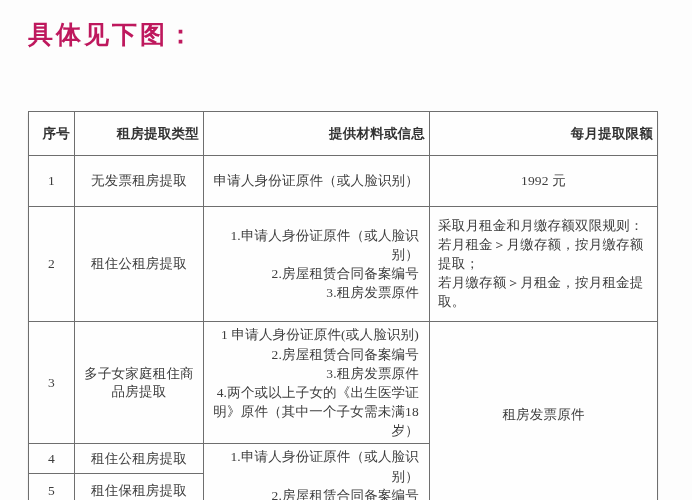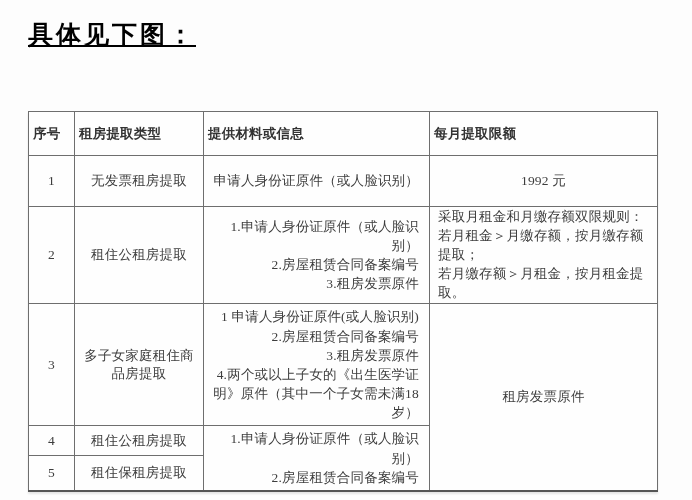--- a/index.html
+++ b/index.html
@@ -17,23 +17,22 @@
     height: 500px;
   }
   .page-title {
     position: absolute;
     left: 28px;
     top: 18px;
     margin: 0;
     font-size: 25px;
     font-weight: 700;
     letter-spacing: 3px;
-    color: #000000;
+    color: #be185d;
     font-family: "Liberation Sans", "DejaVu Sans", sans-serif;
-    text-decoration: underline;
   }
   table.rent-table {
     position: absolute;
     left: 28px;
     top: 111px;
     width: 629px;
     border-collapse: collapse;
     table-layout: fixed;
     background: #fefefe;
     font-family: "Liberation Serif", "DejaVu Serif", serif;
@@ -44,38 +43,38 @@
   }
   .rent-table th, .rent-table td {
     border: 1px solid #6e6e6e;
     font-size: 13.5px;
     letter-spacing: 0.2px;
     vertical-align: middle;
     overflow: hidden;
   }
   .rent-table th {
     font-weight: 700;
-    text-align: left;
+    text-align: right;
     height: 39px;
     padding: 2px 4px;
     color: #333;
   }
   td.cell-center {
     text-align: center;
     padding: 2px 5px;
   }
   td.cell-list {
     text-align: right;
     padding: 3px 10px 3px 8px;
     white-space: pre-line;
     line-height: 1.42;
   }
   td.cell-rule {
     text-align: left;
-    padding: 1px 8px;
+    padding: 10px 8px;
     white-space: pre-line;
     line-height: 1.4;
   }
   tr.row-1 { height: 51px; }
   tr.row-2 { height: 96px; }
   tr.row-3 { height: 115px; }
   tr.row-4 { height: 29px; }
   tr.row-5 { height: 34px; }
 </style>
 </head>

